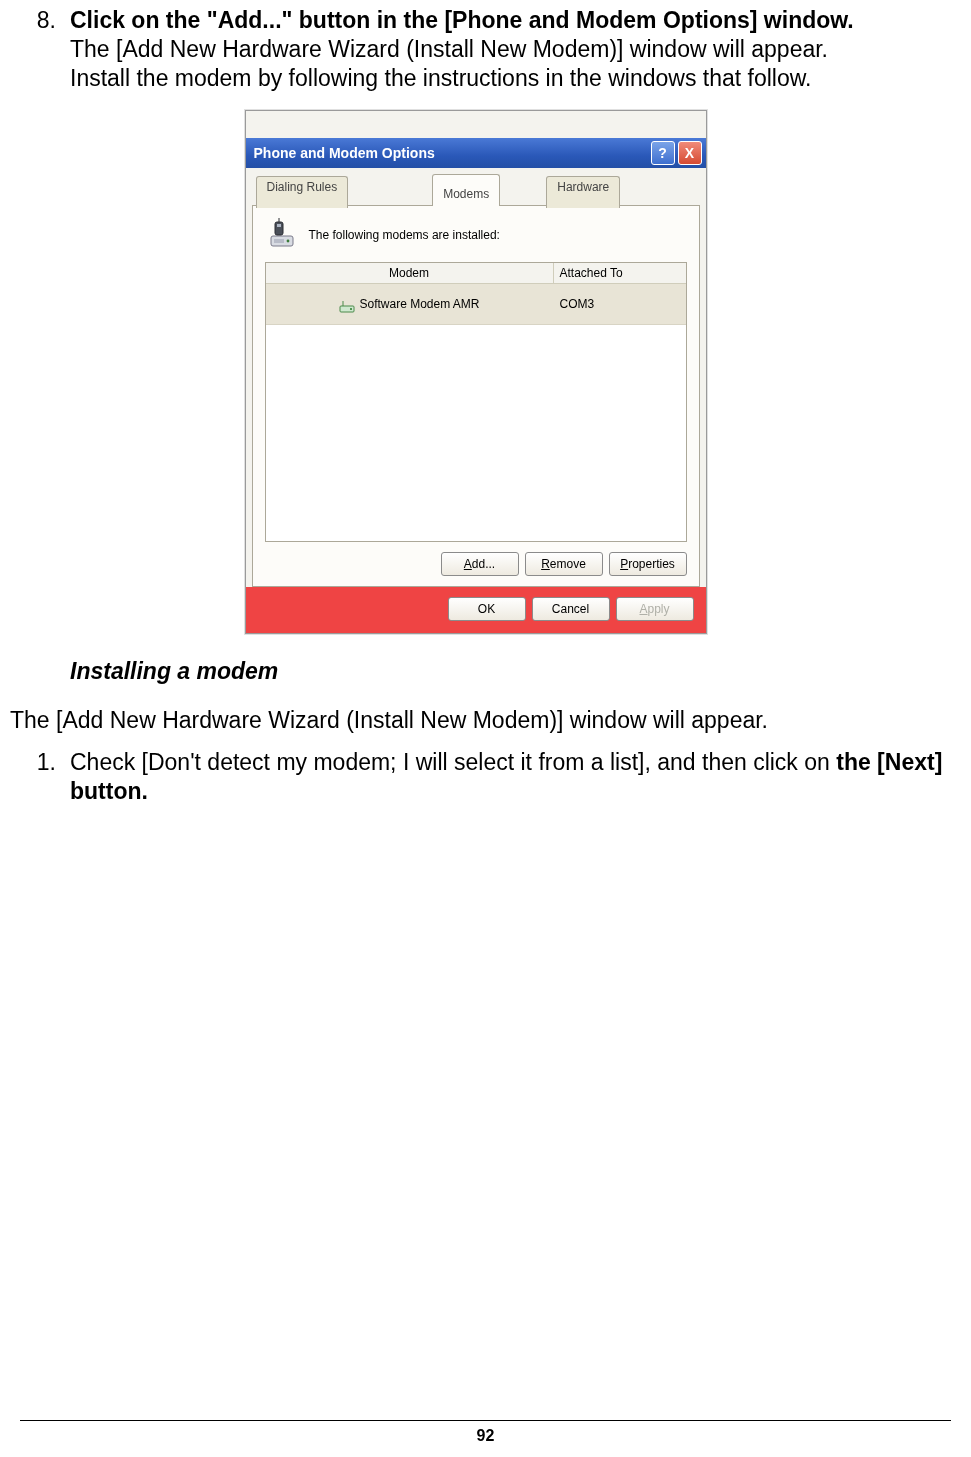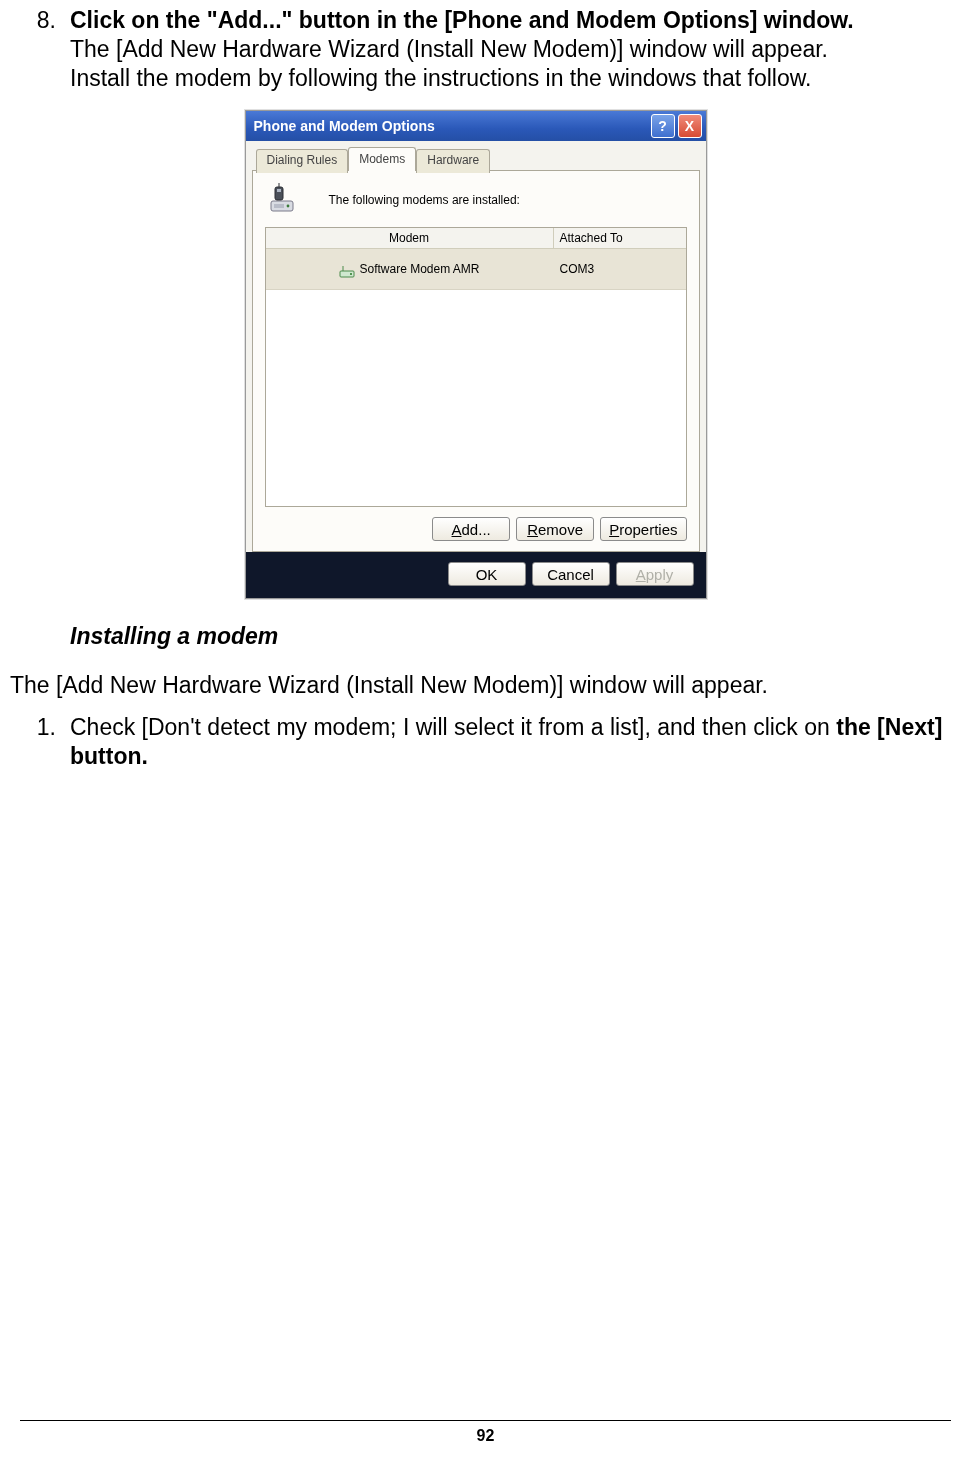--- a/index.html
+++ b/index.html
@@ -50,20 +50,21 @@
   }
   .titlebar {
     height: 30px;
     background: linear-gradient(#4a79d6, #2a58b8 60%, #244fa6);
     color: #fff;
     display: flex;
     align-items: center;
     padding: 0 4px 0 8px;
     font-weight: bold;
     font-size: 14px;
+    margin-top: 27px;
   }
   .titlebar .title { flex: 1; }
   .tb-btn {
     width: 22px; height: 22px;
     margin-left: 3px;
     border: 1px solid #fff;
     border-radius: 3px;
     display: inline-flex;
     align-items: center;
     justify-content: center;
@@ -75,20 +76,21 @@
   .dialog-body {
     padding: 6px 6px 0 6px;
     background: #f4f3ee;
   }
   .tabs {
     display: flex;
     position: relative;
     z-index: 2;
     margin-bottom: -1px;
     padding-left: 4px;
+    gap: 46px;
   }
   .tab {
     border: 1px solid #aca899;
     border-bottom: none;
     background: #f4f3ee;
     padding: 3px 10px 4px 10px;
     font-size: 12px;
     margin-right: 0px;
     border-top-left-radius: 3px;
     border-top-right-radius: 3px;
@@ -97,36 +99,36 @@
     color: #444;
   }
   .tab.inactive {
     background: #ece9d8;
     top: 2px;
   }
   .tab.active {
     background: #fdfcf9;
     font-weight: normal;
     z-index: 3;
-    padding-top: 4px;
+    padding-top: 12px;
     padding-bottom: 5px;
     top: 0px;
+    margin-left: 38px;
   }
   .tab-panel {
     border: 1px solid #aca899;
     background: #fdfcf9;
     padding: 12px 12px 10px 12px;
     position: relative;
     z-index: 1;
   }
   .panel-row {
     display: flex;
     align-items: center;
     margin-bottom: 10px;
-    gap: 20px;
   }
   .modem-icon {
     width: 34px; height: 34px;
     margin-right: 10px;
     position: relative;
   }
   .modem-icon svg { width: 34px; height: 34px; }
   .list-box {
     border: 1px solid #aca899;
     background: #fff;
@@ -165,34 +167,34 @@
     justify-content: flex-end;
     gap: 6px;
     margin-top: 10px;
   }
   .xp-btn {
     min-width: 78px;
     height: 24px;
     background: linear-gradient(#ffffff, #eeeae0);
     border: 1px solid #8b8b8b;
     border-radius: 3px;
-    font-size: 15px;
+    font-size: 12px;
     font-family: Tahoma, Arial, sans-serif;
     padding: 0 8px;
     color: #000;
   }
   .xp-btn.disabled {
     color: #b0b0a8;
   }
   .bottom-btns {
     display: flex;
     justify-content: flex-end;
     gap: 6px;
     padding: 10px 12px 12px 12px;
-    background: #0f172a;
+    background: #ef4444;
   }
   .u { text-decoration: underline; }
 
   .section-heading {
     margin: 24px 0 7px 70px;
     font-size: 23px;
     font-weight: bold;
     font-style: italic;
   }
   .para {

